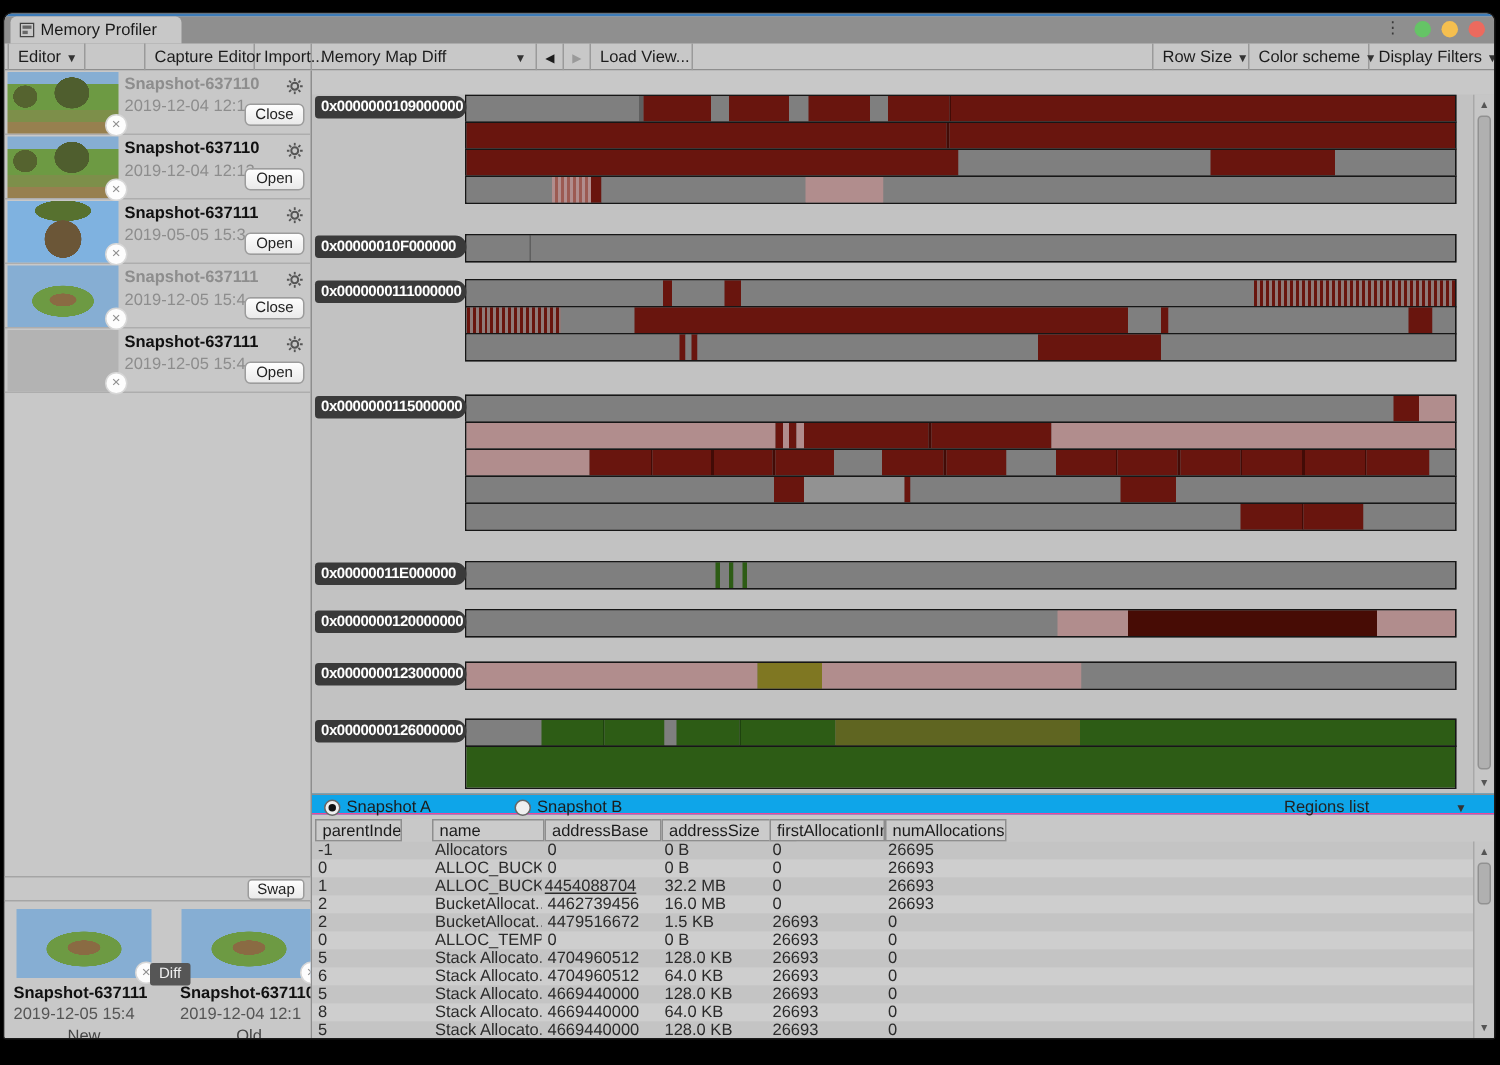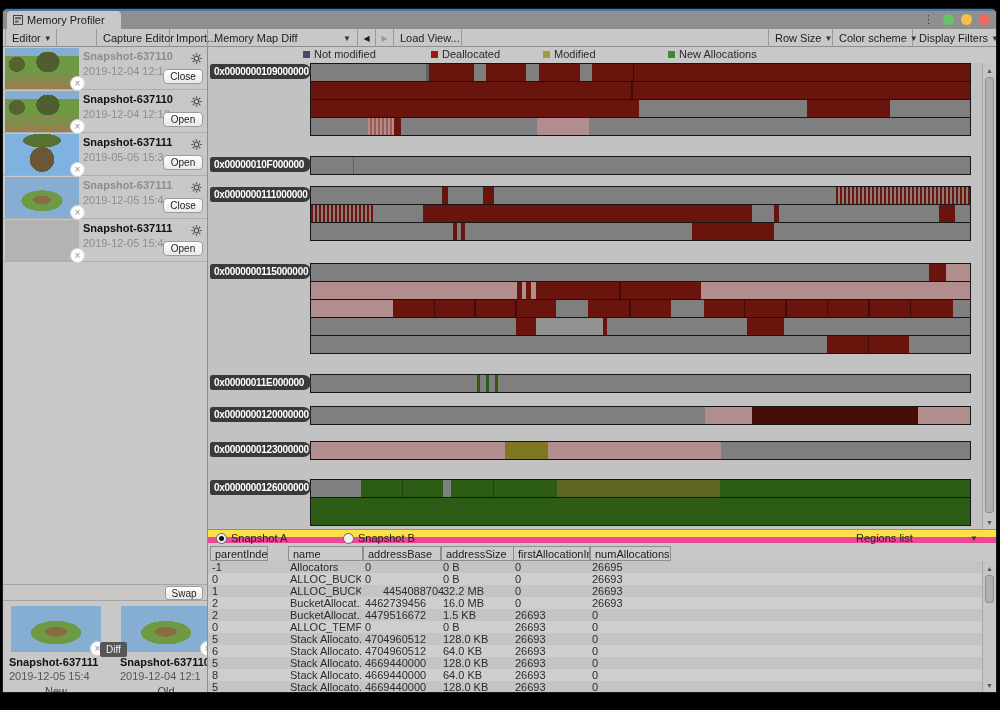--- a/index.html
+++ b/index.html
@@ -77,22 +77,22 @@
     color:#fff;font-size:10px;font-weight:bold;border-radius:3px 9px 9px 3px;
     display:flex;align-items:center;padding-left:4px;z-index:3;letter-spacing:-0.3px;white-space:nowrap;}
   .mapline{position:absolute;left:102px;width:661px;border:1px solid #161616;display:flex;background:#7f7f7f;}
   .seg{height:100%;}
   .stripes-red{background:repeating-linear-gradient(90deg,#69150e 0 2px,#8f7a78 2px 4px);}
   .stripes-pink{background:repeating-linear-gradient(90deg,#b18d8d 0 2px,#9c5a52 2px 4px);}
   .vscroll{position:absolute;right:0;top:0;width:14px;bottom:0;background:#c6c6c6;border-left:1px solid #a8a8a8;}
   .sarrow{position:absolute;left:0;width:13px;height:12px;font-size:7px;color:#555;
     display:flex;align-items:center;justify-content:center;}
   .sthumb{position:absolute;left:2px;width:9px;background:#b0b0b0;border:1px solid #919191;border-radius:3px;}
-  .abbar{position:absolute;left:0;top:482px;right:0;height:14px;background:#fde047;
-    border-top:1px solid #8e8e8e;border-bottom:6px solid #ec4899;font-size:11px;color:#1c1c1c;}
+  .abbar{position:absolute;left:0;top:482px;right:0;height:14px;background:#0ea5e9;
+    border-top:1px solid #8e8e8e;border-bottom:1px solid #ec4899;font-size:11px;color:#1c1c1c;}
   .radio{width:11px;height:11px;border-radius:50%;background:#efefef;border:1px solid #666;
     display:inline-flex;align-items:center;justify-content:center;}
   .radio .dot{width:5px;height:5px;border-radius:50%;background:#111;}
   .ritem{position:absolute;top:2px;display:flex;align-items:center;gap:4px;}
   .regions{position:absolute;right:14px;top:1px;width:130px;height:14px;display:flex;align-items:center;
     justify-content:space-between;padding:0 4px;color:#222;}
   
   .thead{position:absolute;left:0;top:499px;right:0;height:15px;background:#c8c8c8;font-size:11px;color:#1c1c1c;}
   .hcell{position:absolute;top:0;height:15px;background:#cbcbcb;border:1px solid #8e8e8e;
     display:flex;align-items:center;padding-left:4px;white-space:nowrap;overflow:hidden;}
@@ -287,38 +287,20 @@
       <div class="dname" style="left:6px;">Snapshot-637111</div>
       <div class="dname" style="left:117px;">Snapshot-637110</div>
       <div class="ddate" style="left:6px;">2019-12-05 15:4</div>
       <div class="ddate" style="left:117px;">2019-12-04 12:1</div>
       <div class="drole" style="left:8px;">New</div>
       <div class="drole" style="left:118px;">Old</div>
     </div>
   </div>
 
   <div class="main">
-    <div class="legend" id="legend">
-        <div class="leg-item" style="left: 95px;">
-          <span class="leg-sq" style="background: rgb(74, 74, 102);"></span>
-          <span>Not modified</span>
-        </div>
-        <div class="leg-item" style="left: 223px;">
-          <span class="leg-sq" style="background: rgb(155, 26, 16);"></span>
-          <span>Deallocated</span>
-        </div>
-        <div class="leg-item" style="left: 335px;">
-          <span class="leg-sq" style="background: rgb(157, 157, 51);"></span>
-          <span>Modified</span>
-        </div>
-        <div class="leg-item" style="left: 460px;">
-          <span class="leg-sq" style="background: rgb(60, 138, 46);"></span>
-          <span>New Allocations</span>
-        </div>
-      </div>
 
     <div class="map" id="map">
         <div class="maprow" style="top: 416px;">
           <div class="maplabel">0x0000000126000000</div>
           <div class="mapline" style="top: 0px; height: 19px;">
             <span class="seg" style="background: rgb(127, 127, 127); width: 7.6%;"></span>
             <span class="seg" style="background: rgb(45, 92, 21); width: 6.2%;"></span>
             <span class="seg" style="background: rgb(30, 67, 14); width: 0.2%;"></span>
             <span class="seg" style="background: rgb(45, 92, 21); width: 6.1%;"></span>
             <span class="seg" style="background: rgb(127, 127, 127); width: 1.2%;"></span>
@@ -542,21 +524,21 @@
           <span class="tcell" style="left: 4px; width: 74px;">0</span>
           <span class="tcell" style="left: 82px; width: 71px;">ALLOC_BUCKET</span>
           <span class="tcell" style="left: 157px; width: 74px;">0</span>
           <span class="tcell" style="left: 235px; width: 68px;">0 B</span>
           <span class="tcell" style="left: 307px; width: 73px;">0</span>
           <span class="tcell" style="left: 384px; width: 77px;">26693</span>
         </div>
         <div class="trow odd">
           <span class="tcell" style="left: 4px; width: 74px;">1</span>
           <span class="tcell" style="left: 82px; width: 71px;">ALLOC_BUCKE...</span>
-          <span class="tcell" style="left: 175px; width: 74px;">4454088704</span>
+          <span class="tcell" style="left: 155px; width: 74px; text-decoration: underline;">4454088704</span>
           <span class="tcell" style="left: 235px; width: 68px;">32.2 MB</span>
           <span class="tcell" style="left: 307px; width: 73px;">0</span>
           <span class="tcell" style="left: 384px; width: 77px;">26693</span>
         </div>
         <div class="trow even">
           <span class="tcell" style="left: 4px; width: 74px;">2</span>
           <span class="tcell" style="left: 82px; width: 71px;">BucketAllocat...</span>
           <span class="tcell" style="left: 157px; width: 74px;">4462739456</span>
           <span class="tcell" style="left: 235px; width: 68px;">16.0 MB</span>
           <span class="tcell" style="left: 307px; width: 73px;">0</span>

